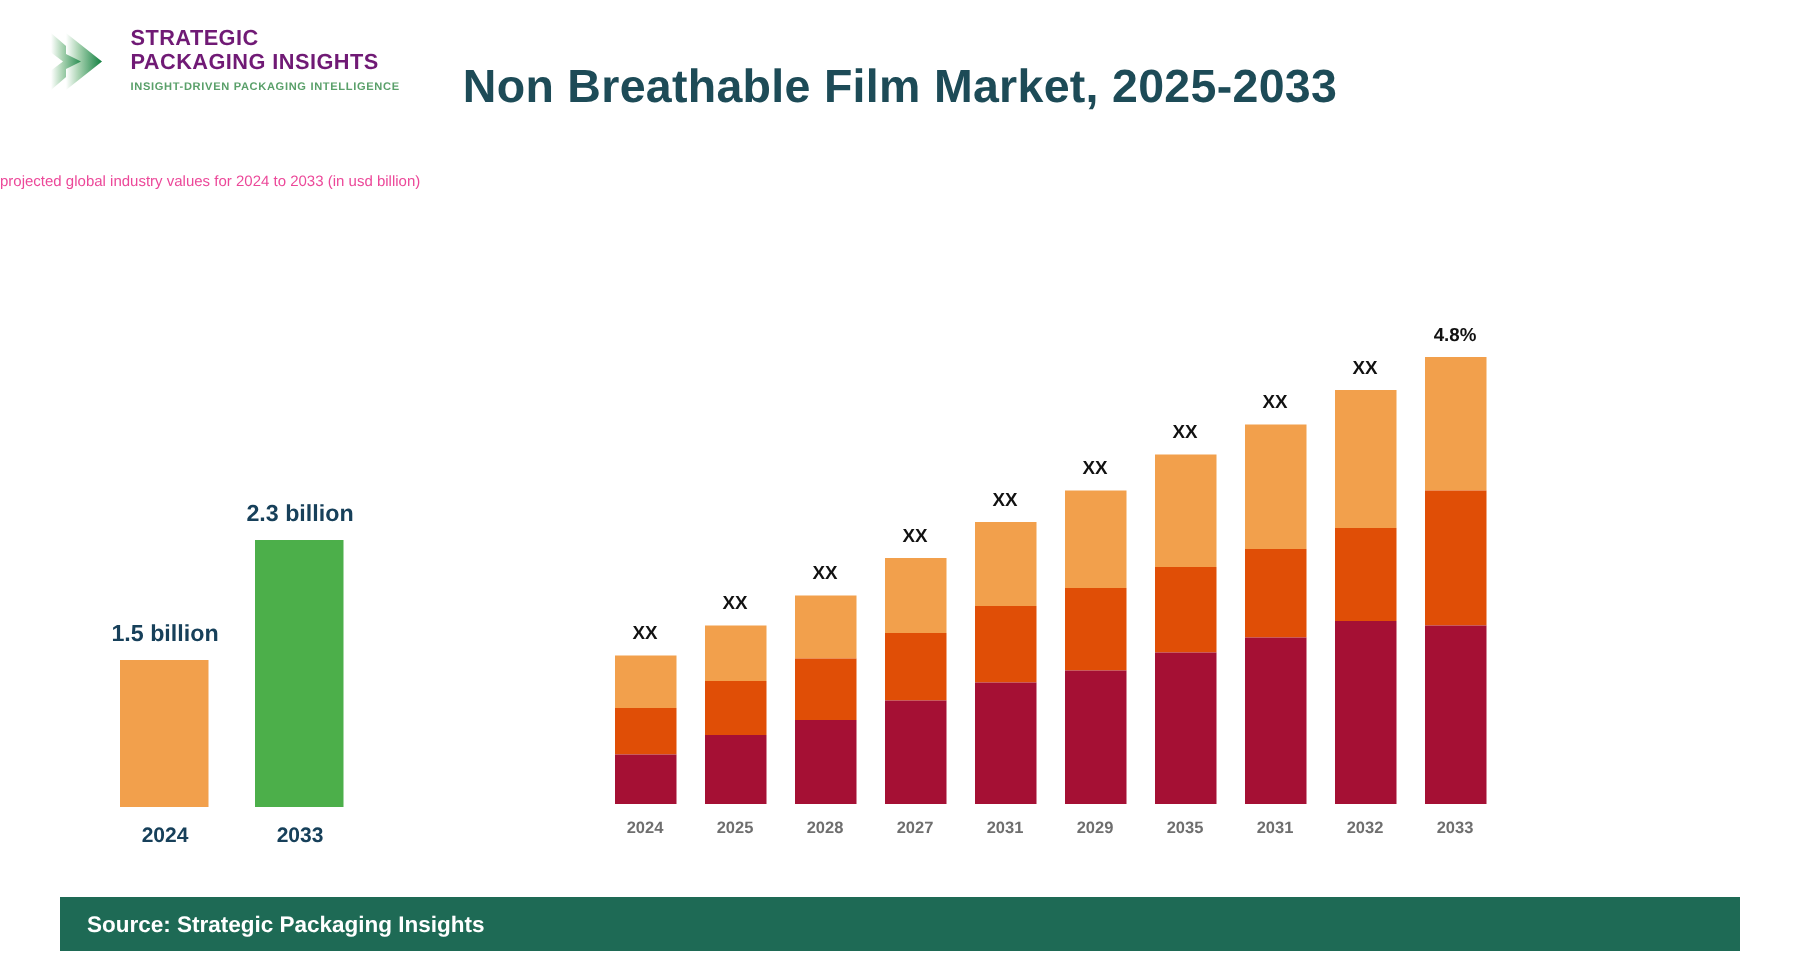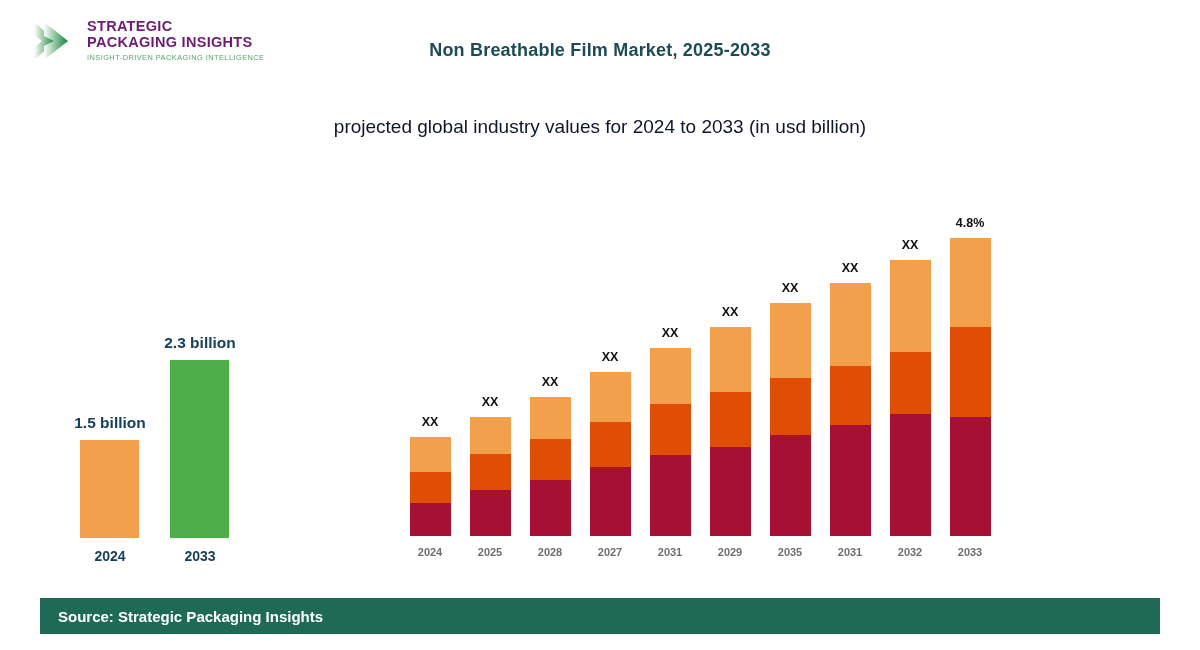--- a/index.html
+++ b/index.html
@@ -13,33 +13,33 @@
 
   
   .logo { position: absolute; left: 30px; top: 16px; display: flex; align-items: center; }
   .logo-mark { width: 48px; height: 50px; flex: 0 0 48px; }
   .logo-text { margin-left: 9px; }
   .logo-l1, .logo-l2 {
     font-size: 14.5px; font-weight: bold; letter-spacing: .3px;
     color: #701a75; line-height: 16px; white-space: nowrap;
   }
   .logo-tag {
-    font-size: 7.4px; font-weight: normal; letter-spacing: .45px;
+    font-size: 7.4px; font-weight: bold; letter-spacing: .45px;
     color: #5aa06a; line-height: 12px; margin-top: 2px; white-space: nowrap;
   }
 
   
   .title {
     position: absolute; left: 0; right: 0; top: 40px;
-    text-align: center; font-size: 18px; font-weight: 600;
+    text-align: center; font-size: 31px; font-weight: 600;
     color: #1d4b57; letter-spacing: .2px;
   }
   .subtitle {
     position: absolute; left: 0; right: 0; top: 116px;
-    text-align: center; font-size: 19px; color: #0f172a;
+    font-size: 10px; color: #ec4899;
   }
 
   
   .cagr-badge {
     position: absolute; left: 70px; top: 160px;
     width: 150px; height: 41px;
     background: #1e6a55; color: #fff;
     display: flex; align-items: center; justify-content: center;
     font-size: 19px; font-weight: 500;
   }

